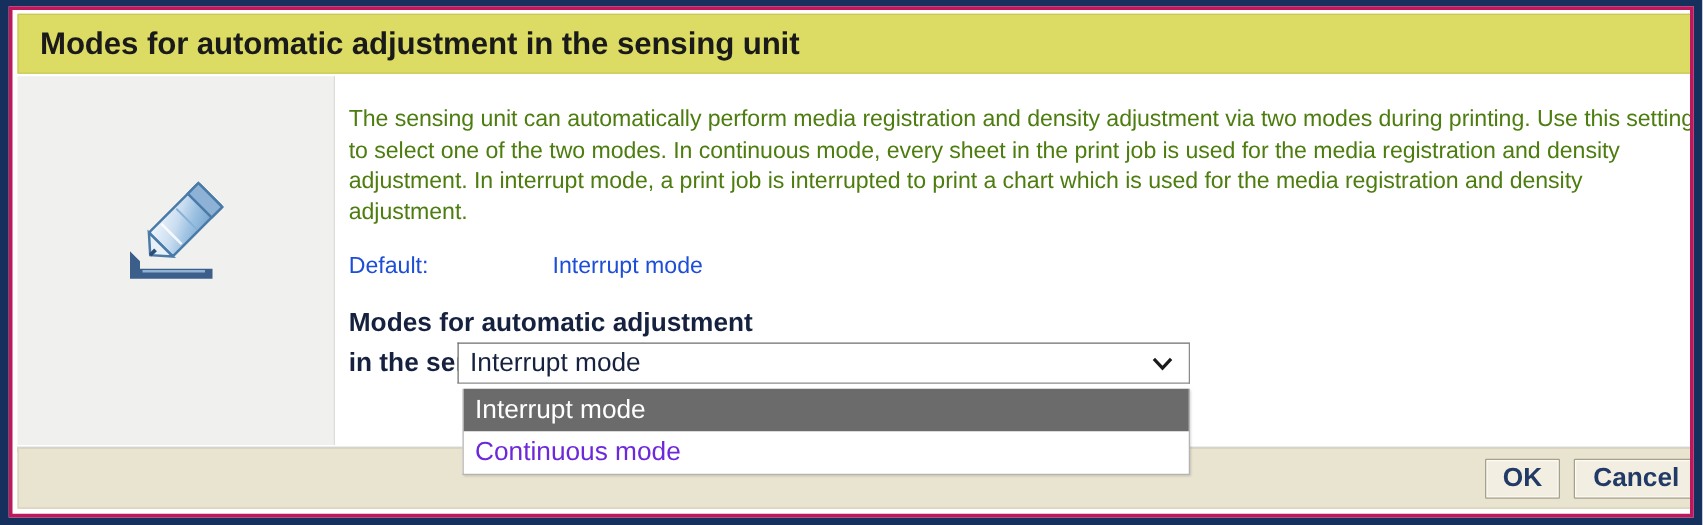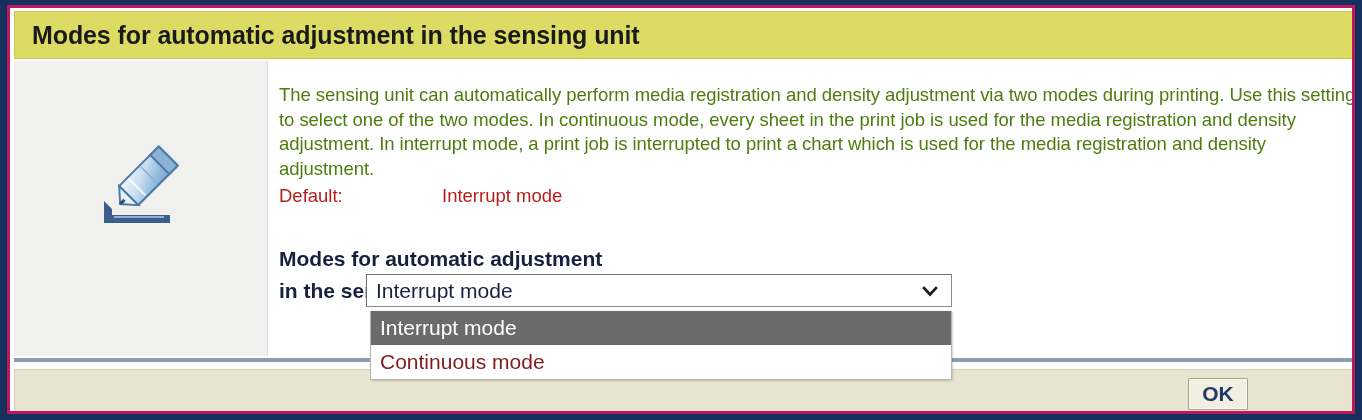--- a/index.html
+++ b/index.html
@@ -98,23 +98,23 @@
     width: 1077px;
     font-size: 18.5px;
     line-height: 24.5px;
     color: #4d7c0f;
     letter-spacing: -0.05px;
   }
 
   .default-row {
     position: absolute;
     left: 10px;
-    top: 124px;
+    top: 140px;
     font-size: 18.5px;
-    color: #b91c1c;
+    color: #1d4ed8;
     white-space: nowrap;
   }
   .default-label {
     display: inline-block;
     width: 163px;
   }
   .default-value {
     display: inline-block;
   }
 
@@ -170,42 +170,42 @@
     border: 1px solid #b4b4b4;
     border-top: none;
     z-index: 40;
     box-shadow: 1px 1px 2px rgba(0,0,0,0.18);
   }
   .option {
     height: 34px;
     line-height: 34px;
     font-size: 21px;
     padding-left: 9px;
-    color: #7f1d1d;
+    color: #6d28d9;
     white-space: nowrap;
   }
   .option.selected {
     background: #6b6b6b;
     color: #ffffff;
   }
 
   
   .footer-sep {
     position: absolute;
     left: 4px;
     top: 349px;
     width: 1340px;
     height: 4px;
     background: #8d9cb5;
     border-top: 1px solid #ffffff;
   }
   .footer {
     position: absolute;
     left: 4px;
-    top: 361px;
+    top: 350px;
     width: 1340px;
     height: 49px;
     box-sizing: border-box;
     background: #e9e4cf;
     border: 1px solid #d6d0ba;
     padding-left: 12px;
   }
   .btn {
     position: absolute;
     top: 8px;
@@ -289,16 +289,17 @@
       <div class="option-list">
         <div class="option selected">Interrupt mode</div>
         <div class="option">Continuous mode</div>
       </div>
 
     </div>
 
     <div class="footer-sep"></div>
     <div class="footer">
       <div class="btn btn-ok">OK</div>
+      <div class="btn btn-cancel">Cancel</div>
     </div>
 
   </div>
 </div>
 
 </body></html>

